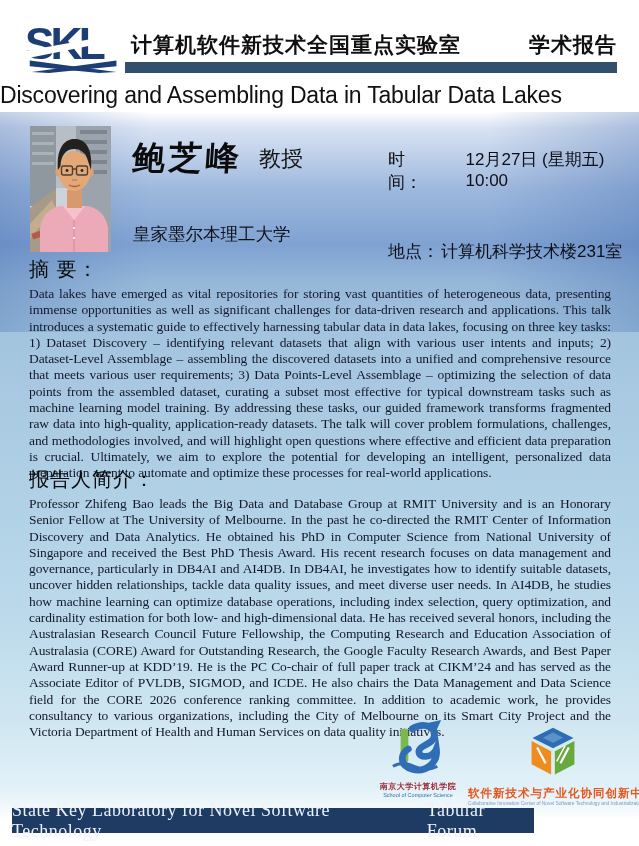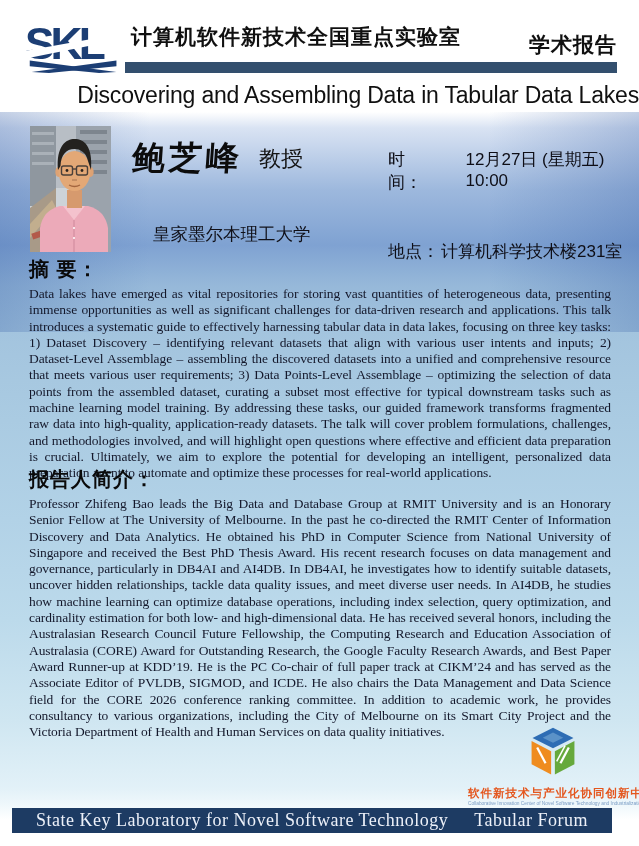--- a/index.html
+++ b/index.html
@@ -20,43 +20,43 @@
       #e2f1f8 788px, #eef7fb 804px, #ffffff 820px, #ffffff 846px);
   }
   .edge-shade {
     position:absolute; left:0; top:112px; width:639px; height:220px;
     background:linear-gradient(90deg, rgba(60,100,170,.30) 0px, rgba(60,100,170,0) 150px,
       rgba(60,100,170,0) 489px, rgba(60,100,170,.30) 639px);
   }
 
   
   .skl-logo { position:absolute; left:26px; top:22px; width:98px; height:52px; }
-  .lab-name { position:absolute; left:131px; top:23px; font-size:21px; font-weight:bold; color:#101010; letter-spacing:1px; }
+  .lab-name { position:absolute; left:131px; top:31px; font-size:21px; font-weight:bold; color:#101010; letter-spacing:1px; }
   .forum-badge { position:absolute; right:22px; top:31px; font-size:21px; font-weight:bold; color:#101010; letter-spacing:1px; }
   .header-bar { position:absolute; left:125px; top:62px; width:492px; height:11px; background:#334f6e; }
 
   
   .talk-title {
-    position:absolute; left:0; top:82px; width:639px; text-align:right;
+    position:absolute; left:0; top:82px; width:639px; text-align:left;
     font-size:23px; letter-spacing:-0.2px; color:#101010; white-space:nowrap;
   }
 
   
   .speaker-photo { position:absolute; left:30px; top:126px; width:81px; height:126px; }
   .speaker-name-row { position:absolute; left:132px; top:136px; display:flex; align-items:flex-end; gap:16px; }
   .speaker-name { font-family:"DejaVu Serif", serif; font-weight:bold; font-size:33px; color:#0c0c0c; transform:skewX(-4deg); letter-spacing:4px; }
   .speaker-degree { font-size:22px; color:#141414; padding-bottom:7px; font-weight:500; }
-  .speaker-affiliation { position:absolute; left:133px; top:222px; font-size:17.5px; font-weight:500; color:#101018;margin-left:20px; }
+  .speaker-affiliation { position:absolute; left:133px; top:222px; font-size:17.5px; font-weight:500; color:#101018; }
   .info-row { position:absolute; display:flex; font-size:17px; font-weight:500; color:#0e0e16; }
   .info-time { left:388px; top:148px;gap:28px; }
   .info-place { left:388px; top:240px; }
   .info-row .lbl { margin-right:2px; }
 
   
-  .section-heading { position:absolute; left:29px; font-size:20px; font-weight:bold; color:#0a0a0a; letter-spacing:1px; }
+  .section-heading { position:absolute; left:29px; font-size:20px; font-weight:normal; color:#0a0a0a; letter-spacing:1px; }
   .abstract-heading { top:256px; }
   .bio-heading { top:466px;text-align:right; }
   .body-text {
     position:absolute; left:29px; width:582px;
     font-family:"Liberation Serif", serif; font-size:13.5px; line-height:16.3px;
     text-align:justify; color:#14182b; letter-spacing:-0.1px;
   }
   .abstract-text { top:286px; }
   .bio-text { top:496px; }
 
@@ -64,21 +64,21 @@
   .logo-block { position:absolute; text-align:center; }
   .nju-block { left:366px; top:720px; width:104px; }
   .cic-block { left:468px; top:726px; width:170px; }
   .logo-cn-nju { font-size:8px; font-weight:bold; color:#9c2f38; letter-spacing:.5px; margin-top:1px; }
   .logo-en-nju { font-size:5.5px; color:#3a6fb0; }
   .logo-cn-cic { font-size:11.5px; font-weight:bold; color:#e4571f; letter-spacing:1px; margin-top:2px; white-space:nowrap; }
   .logo-en-cic { font-size:4.8px; color:#7a9cc4; white-space:nowrap; }
 
   
   .footer-banner {
-    position:absolute; left:12px; top:808px; width:600px; height:25px;
+    position:absolute; left:12px; top:808px; width:522px; height:25px;
     background:#1d3b63; display:flex; align-items:center; justify-content:center; gap:26px;
     font-family:"Liberation Serif", serif; font-size:18px; color:#edf1f9; letter-spacing:.5px;
   }
 </style>
 </head>
 <body>
 
 <div class="poster">
   <div class="bg-gradient"></div>
   <div class="edge-shade"></div>
@@ -144,20 +144,30 @@
     <span class="lbl">地点：</span>
     <span>计算机科学技术楼231室</span>
   </div>
 
   <div class="section-heading abstract-heading">摘 要：</div>
   <div class="body-text abstract-text">Data lakes have emerged as vital repositories for storing vast quantities of heterogeneous data, presenting immense opportunities as well as significant challenges for data-driven research and applications. This talk introduces a systematic guide to effectively harnessing tabular data in data lakes, focusing on three key tasks: 1) Dataset Discovery – identifying relevant datasets that align with various user intents and inputs; 2) Dataset-Level Assemblage – assembling the discovered datasets into a unified and comprehensive resource that meets various user requirements; 3) Data Points-Level Assemblage – optimizing the selection of data points from the assembled dataset, curating a subset most effective for typical downstream tasks such as machine learning model training. By addressing these tasks, our guided framework transforms fragmented raw data into high-quality, application-ready datasets. The talk will cover problem formulations, challenges, and methodologies involved, and will highlight open questions where effective and efficient data preparation is crucial. Ultimately, we aim to explore the potential for developing an intelligent, personalized data preparation agent to automate and optimize these processes for real-world applications.</div>
 
   <div class="section-heading bio-heading">报告人简介：</div>
   <div class="body-text bio-text">Professor Zhifeng Bao leads the Big Data and Database Group at RMIT University and is an Honorary Senior Fellow at The University of Melbourne. In the past he co-directed the RMIT Center of Information Discovery and Data Analytics. He obtained his PhD in Computer Science from National University of Singapore and received the Best PhD Thesis Award. His recent research focuses on data management and governance, particularly in DB4AI and AI4DB. In DB4AI, he investigates how to identify suitable datasets, uncover hidden relationships, tackle data quality issues, and meet diverse user needs. In AI4DB, he studies how machine learning can optimize database operations, including index selection, query optimization, and cardinality estimation for both low- and high-dimensional data. He has received several honors, including the Australasian Research Council Future Fellowship, the Computing Research and Education Association of Australasia (CORE) Award for Outstanding Research, the Google Faculty Research Awards, and Best Paper Award Runner-up at KDD’19. He is the PC Co-chair of full paper track at CIKM’24 and has served as the Associate Editor of PVLDB, SIGMOD, and ICDE. He also chairs the Data Management and Data Science field for the CORE 2026 conference ranking committee. In addition to academic work, he provides consultancy to various organizations, including the City of Melbourne on its Smart City Project and the Victoria Department of Health and Human Services on data quality initiatives.</div>
 
+  <div class="logo-block nju-block">
+    <svg width="64" height="56" viewBox="0 0 64 58" aria-hidden="true">
+      <polygon points="42,3 56,0 51,11" fill="#2f6eb6"></polygon>
+      <rect x="14" y="9" width="8" height="35" rx="2.5" fill="#7cb94d"></rect>
+      <path d="M26,9 C40,1 53,9 48,19 C45,26 34,26 33,32 C32,40 47,40 51,30 C53,44 40,55 26,51 C12,47 14,34 22,30" fill="none" stroke="#2f6eb6" stroke-width="7" stroke-linecap="round"></path>
+      <path d="M6,48 Q16,42 28,48 T52,48" stroke="#2f6eb6" stroke-width="3" fill="none"></path>
+    </svg>
+    <div class="logo-cn-nju">南京大学计算机学院</div>
+    <div class="logo-en-nju">School of Computer Science</div>
+  </div>
 
   <div class="logo-block cic-block">
     <svg width="60" height="54" viewBox="0 0 62 58" aria-hidden="true">
       <polygon points="31,2 53,13 31,24 9,13" fill="#2e6db4"></polygon>
       <polygon points="31,7 42,12.5 31,18 20,12.5" fill="#5b92c8"></polygon>
       <polygon points="8,16 29,27 29,52 8,41" fill="#ef8c1f"></polygon>
       <line x1="14" y1="23" x2="23" y2="40" stroke="#ffffff" stroke-width="2.4"></line>
       <polygon points="54,16 33,27 33,52 54,41" fill="#66a93c"></polygon>
       <line x1="48" y1="23" x2="39" y2="40" stroke="#ffffff" stroke-width="2.4"></line>
       <line x1="44" y1="21" x2="35" y2="38" stroke="#ffffff" stroke-width="1.6"></line>

